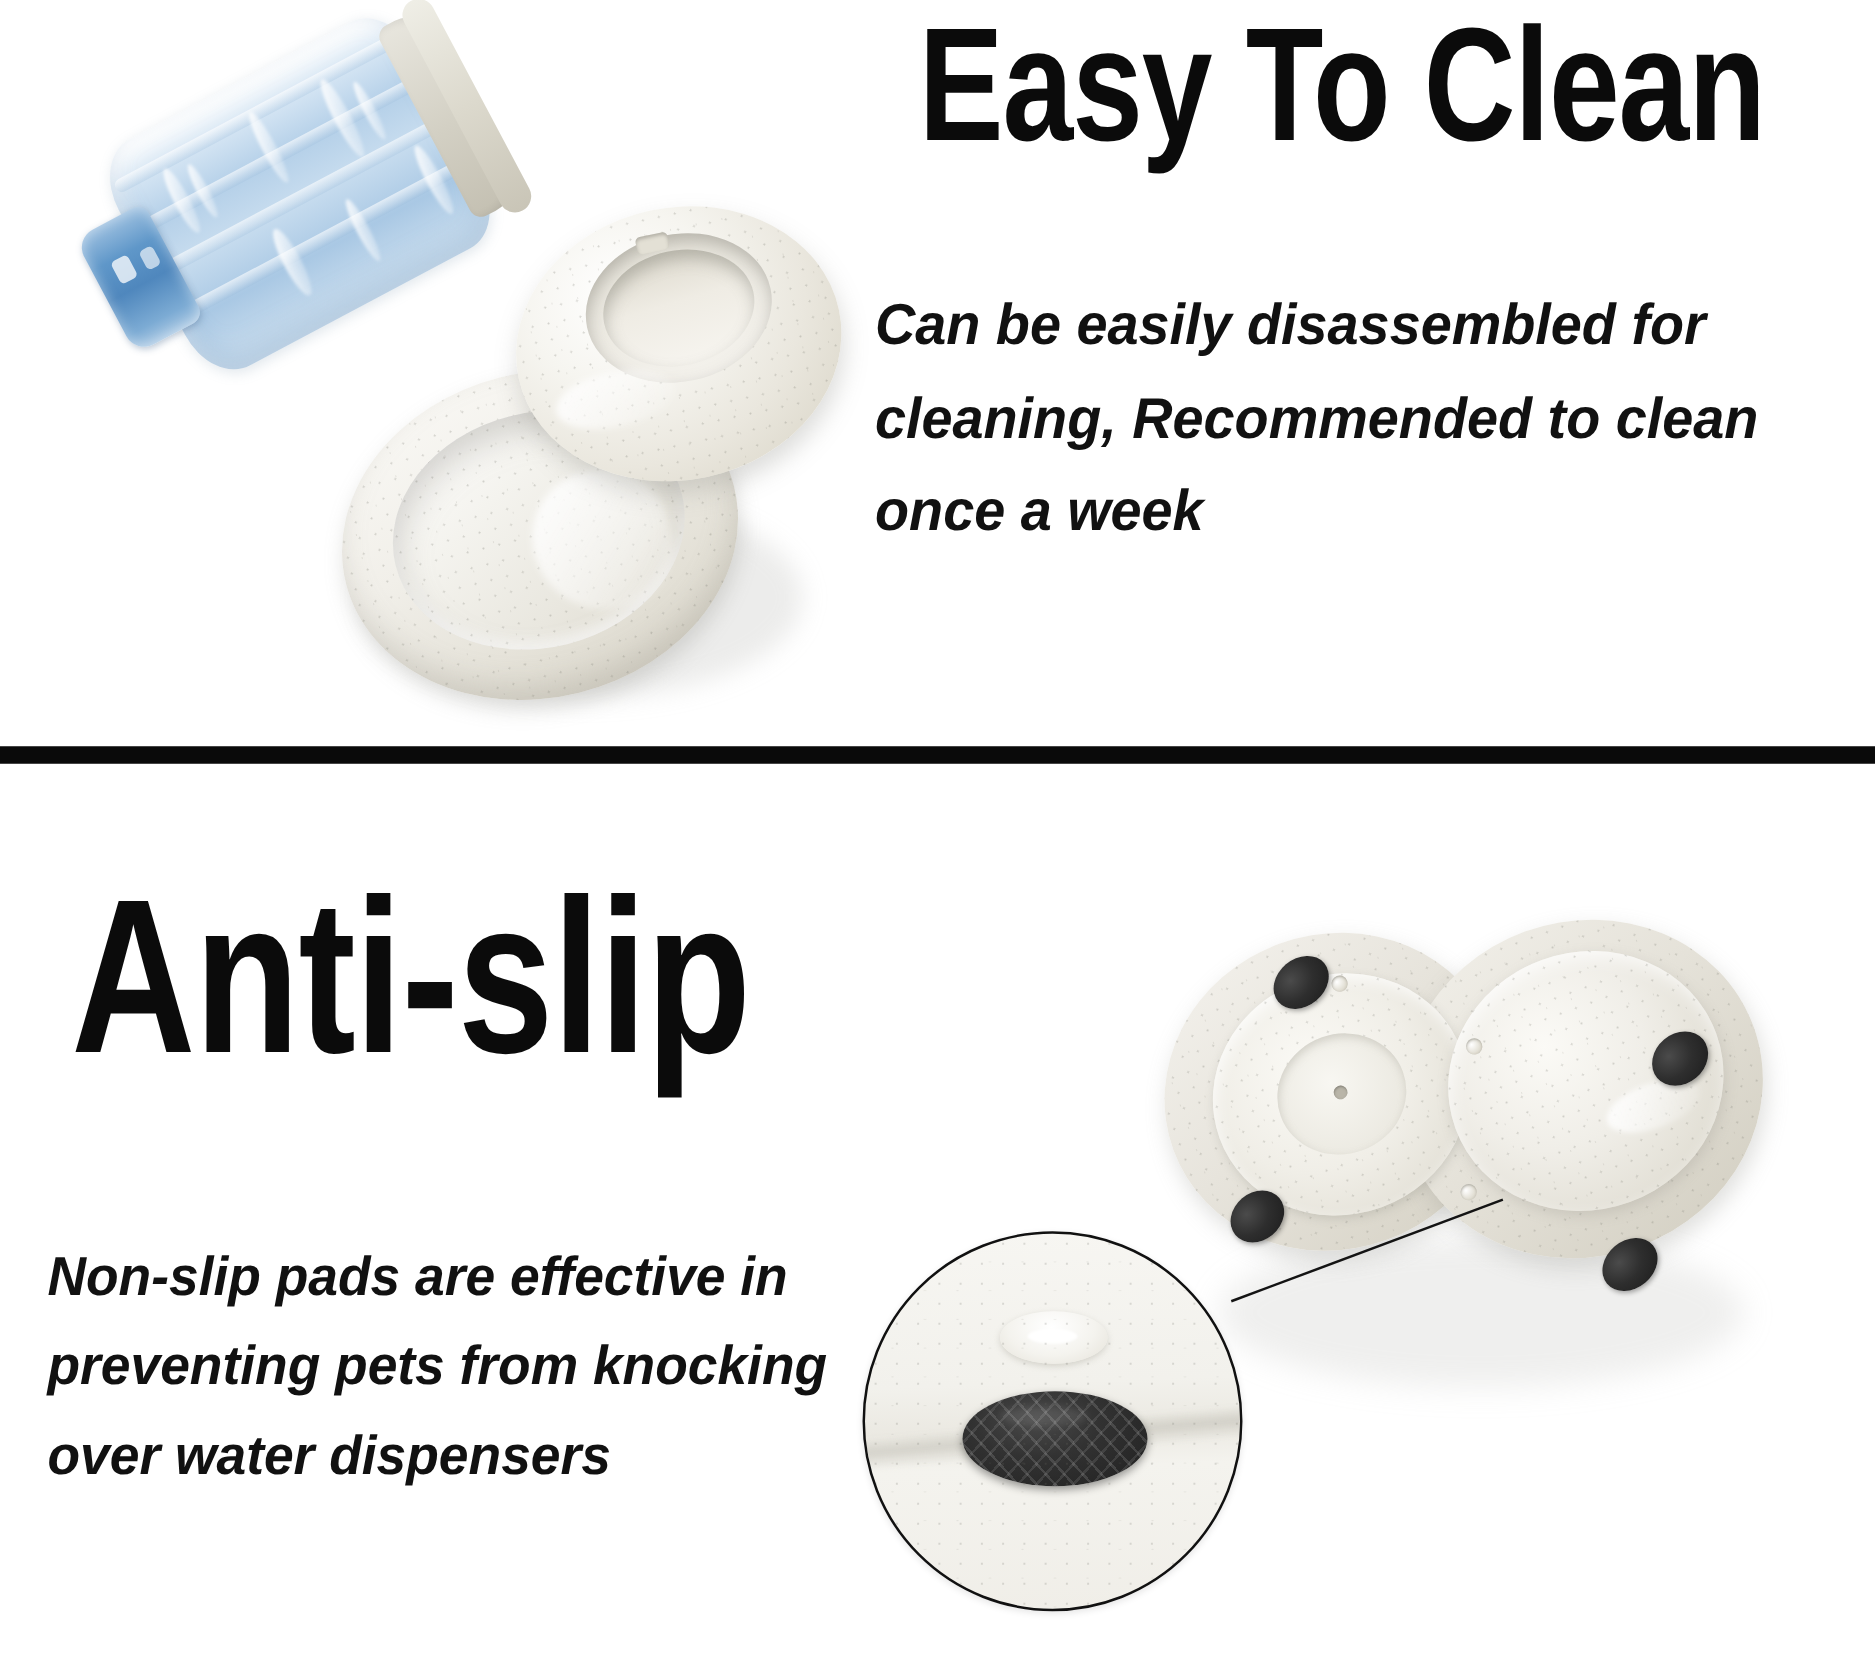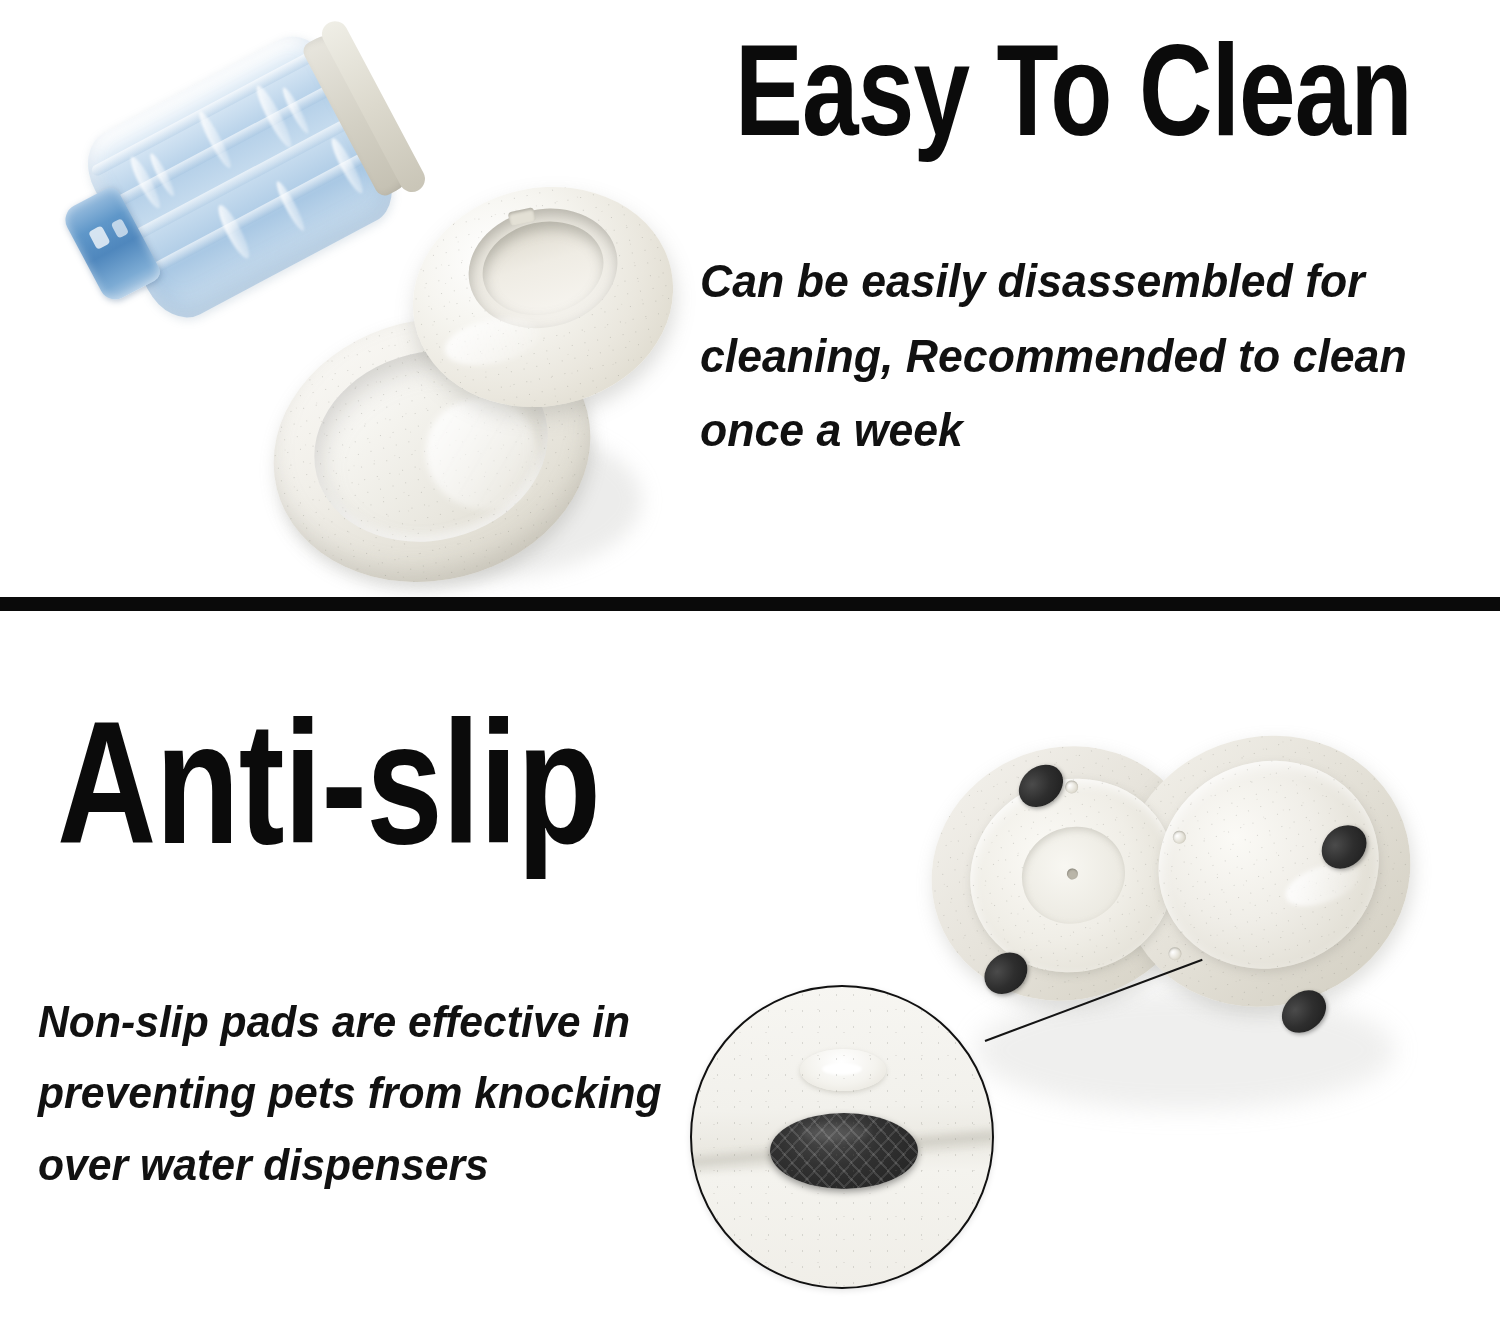--- a/index.html
+++ b/index.html
@@ -6,21 +6,21 @@
   * { margin:0; padding:0; box-sizing:border-box; }
   html,body { background:#ffffff; }
   body {
     width:1500px; height:1328px;
     position:relative; overflow:hidden;
     font-family:"Liberation Sans", sans-serif;
     background:#ffffff;
   }
 
   
-  #panel-top    { position:absolute; left:0; top:0;    width:1500px; height:598px;margin-top:22px; }
+  #panel-top    { position:absolute; left:0; top:0;    width:1500px; height:598px; }
   #panel-bottom { position:absolute; left:0; top:612px;width:1500px; height:716px; }
 
   .divider {
     position:absolute; left:0; top:597px; width:1500px; height:14px;
     background:#0a0a0a;
   }
 
   
   .headline {
     position:absolute;

